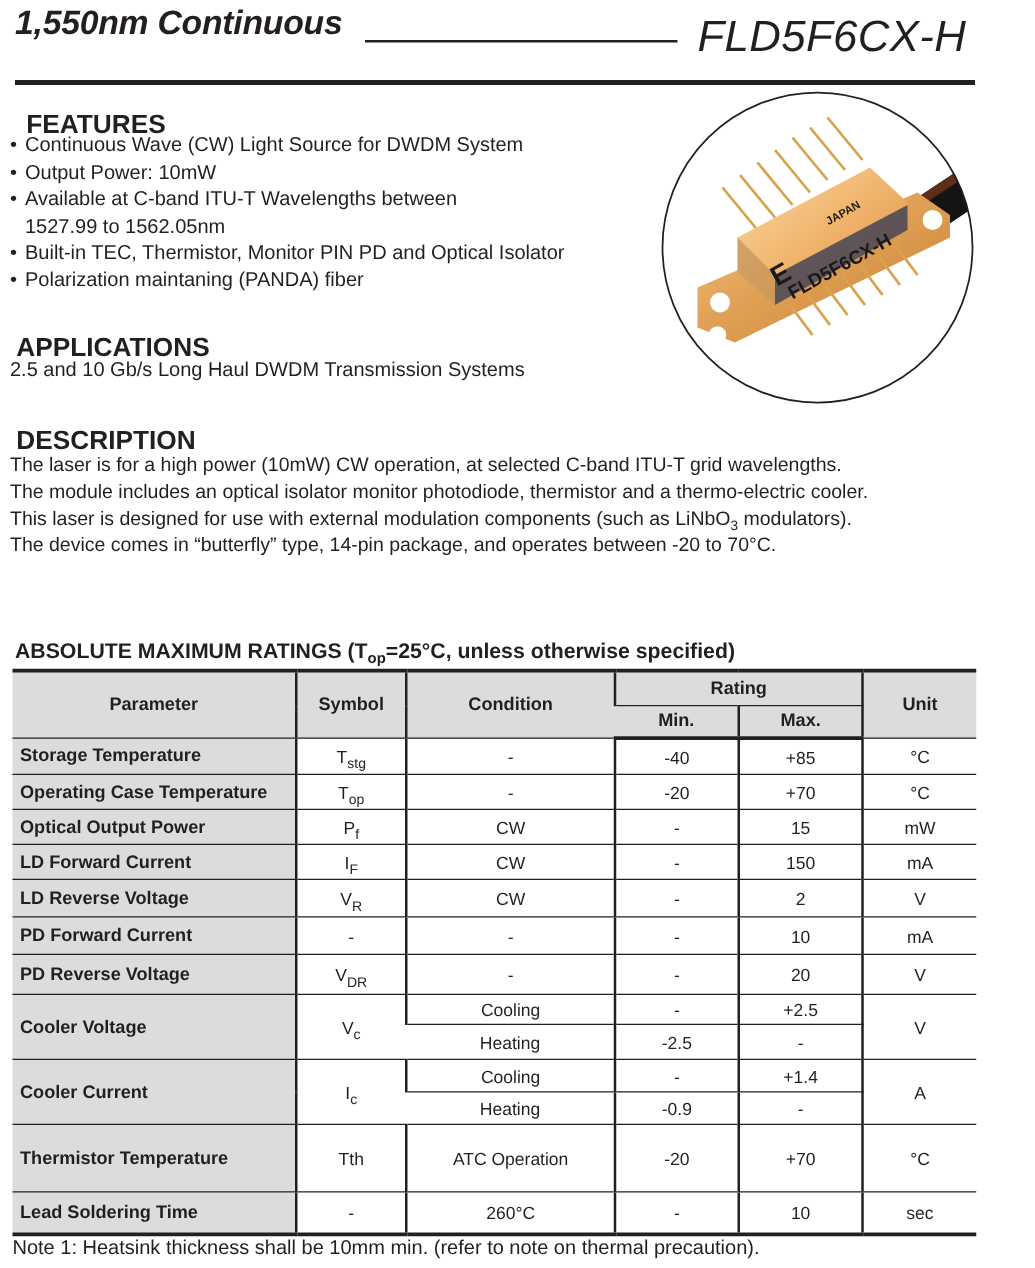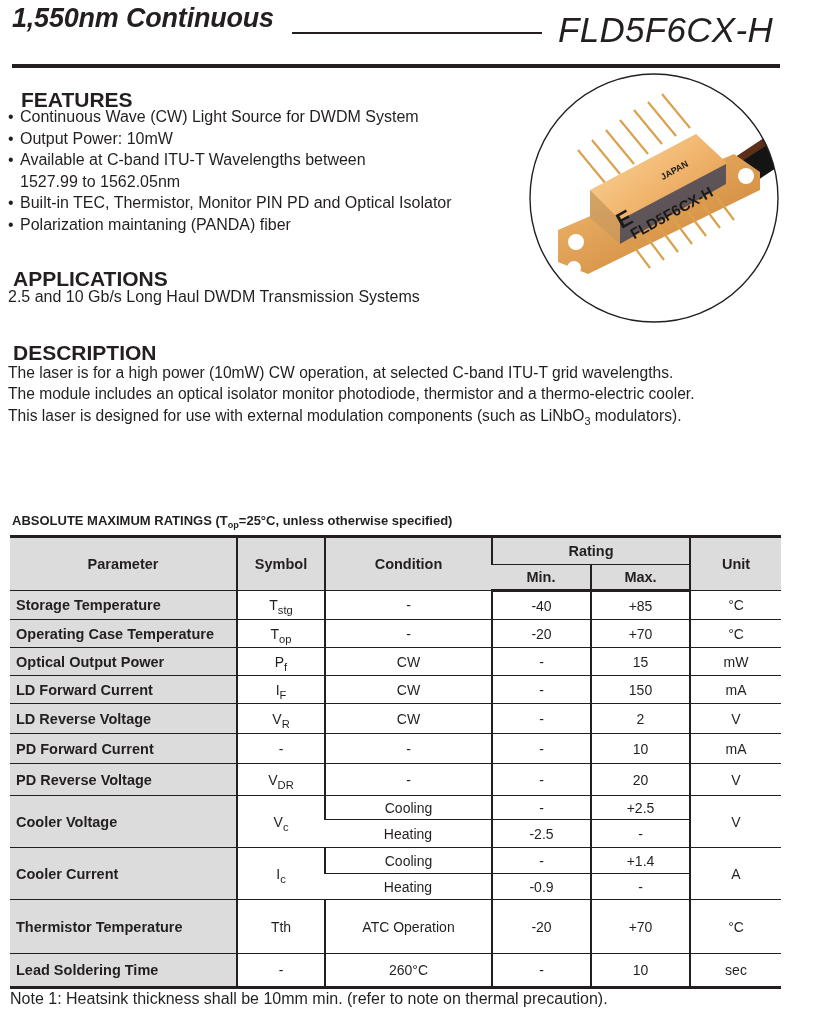--- a/index.html
+++ b/index.html
@@ -21,21 +21,21 @@
 
   .app-text { left: 8px; top: 287px; font-size: 16px; line-height: 20px; }
   .desc { left: 8px; top: 362px; font-size: 15.6px; line-height: 21.3px; }
   .desc p { margin: 0; white-space: nowrap; }
   sub { font-size: 70%; vertical-align: -0.35em; line-height: 0; }
 
   
   .photo { left: 528px; top: 72px; width: 252px; height: 252px; }
 
   
-  .tbl-caption { left: 12px; top: 511px; font-size: 13px; font-weight: bold; line-height: 20px; }
+  .tbl-caption { left: 12px; top: 511px; font-size: 17px; font-weight: bold; line-height: 20px; }
   table.ratings { position: absolute; left: 10px; top: 535px; width: 771px; border-collapse: collapse; font-size: 14px; padding-left: 43px; }
   table.ratings td, table.ratings th { border-bottom: 1.5px solid #231f20; border-left: 2.5px solid #231f20; text-align: center; padding: 0; }
   table.ratings tr > *:first-child { border-left: none; }
   table.ratings thead th { background: #dcdcdc; font-weight: bold; font-size: 14.5px; }
   table.ratings thead tr:first-child th { border-top: 3px solid #231f20; }
   table.ratings thead tr:last-child th { border-bottom: 3px solid #231f20; }
   table.ratings tbody td.param { background: #dcdcdc; font-weight: bold; text-align: left; padding-left: 6px; font-size: 14.5px; margin-left: 34px; }
   table.ratings tbody tr.last td { border-bottom: 3px solid #231f20; }
   table.ratings td.sub-row { border-bottom: 1.5px solid #231f20; }
   .sym sub { font-size: 80%; vertical-align: -0.4em; }
@@ -120,20 +120,21 @@
 </svg>
 
 <h2 class="sec" style="left:9px; top:263px;">APPLICATIONS</h2>
 <div class="abs app-text">2.5 and 10 Gb/s Long Haul DWDM Transmission Systems</div>
 
 <h2 class="sec" style="left:9px; top:337px;">DESCRIPTION</h2>
 <div class="abs desc">
   <p>The laser is for a high power (10mW) CW operation, at selected C-band ITU-T grid wavelengths.</p>
   <p>The module includes an optical isolator monitor photodiode, thermistor and a thermo-electric cooler.</p>
   <p><span>This laser is designed for use with external modulation components (such as LiNbO</span><sub>3</sub><span> modulators).</span></p>
+  <p>The device comes in “butterfly” type, 14-pin package, and operates between -20 to 70°C.</p>
 </div>
 
 <div class="abs tbl-caption"><span>ABSOLUTE MAXIMUM RATINGS (T</span><sub>op</sub><span>=25°C, unless otherwise specified)</span></div>
 
 <table class="ratings">
   <colgroup>
     <col style="width:227px">
       <col style="width:88px">
       <col style="width:167px">
       <col style="width:99px">

